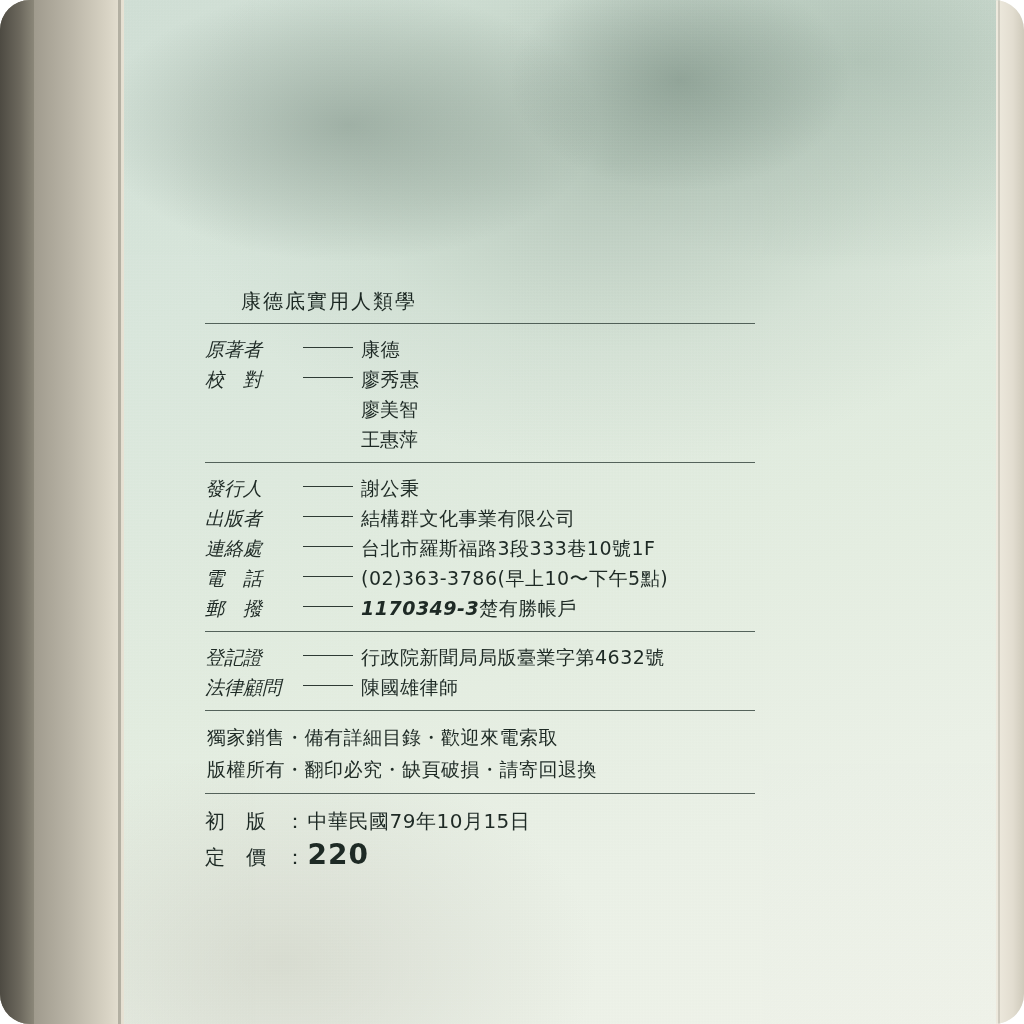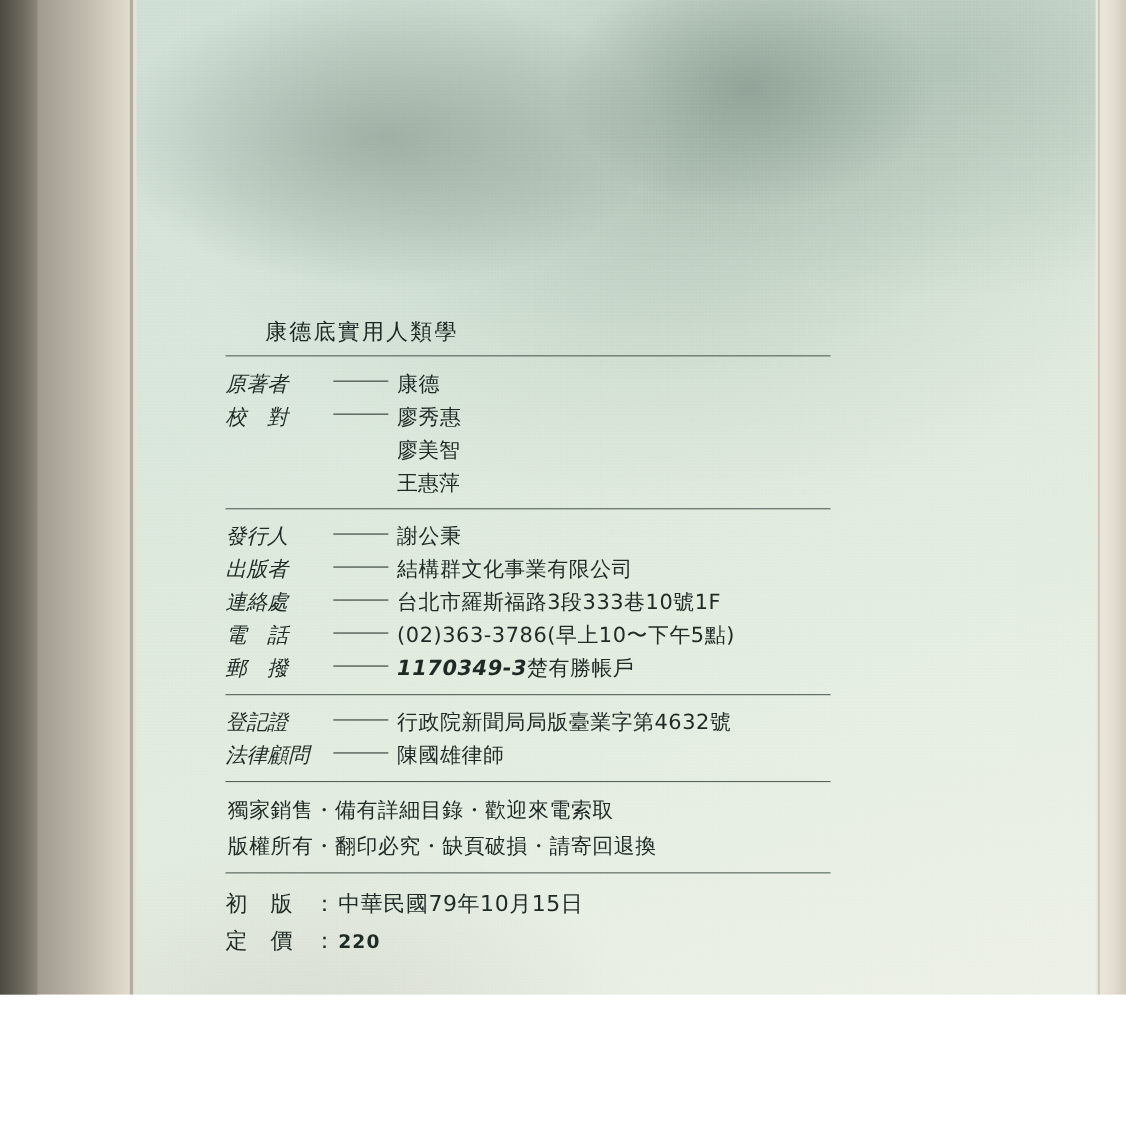--- a/index.html
+++ b/index.html
@@ -8,23 +8,24 @@
     width: 1024px;
     height: 1024px;
     overflow: hidden;
     background: #ffffff;
     font-family: "Liberation Sans", sans-serif;
   }
 
   #page {
     position: relative;
     width: 1024px;
-    height: 904px;
+    height: 1024px;
     background: #f2f1ec;
     overflow: hidden;
+    border-radius: 30px;
   }
 
   
   .edge-left {
     position: absolute;
     left: 0; top: 0;
     width: 126px; height: 1024px;
     background: linear-gradient(90deg, #7e7a6e 0%, #9b9689 22%, #b9b4a6 55%, #d8d3c4 85%, #e9e4d6 100%);
   }
   .edge-left-dark {
@@ -185,21 +186,21 @@
     letter-spacing: .5px;
     padding-left: 0px;
   }
   .footer .flabel {
     display: inline-flex;
     width: 78px;
     justify-content: space-between;
   }
   .footer .price-num {
     font-weight: bold;
-    font-size: 17px;
+    font-size: 28px;
     letter-spacing: 1px;
   }
   .footer .colon { padding: 0 2px; }
 
   .spacer-8 { height: 8px; }
 </style>
 </head>
 <body>
 
 <div id="page">

